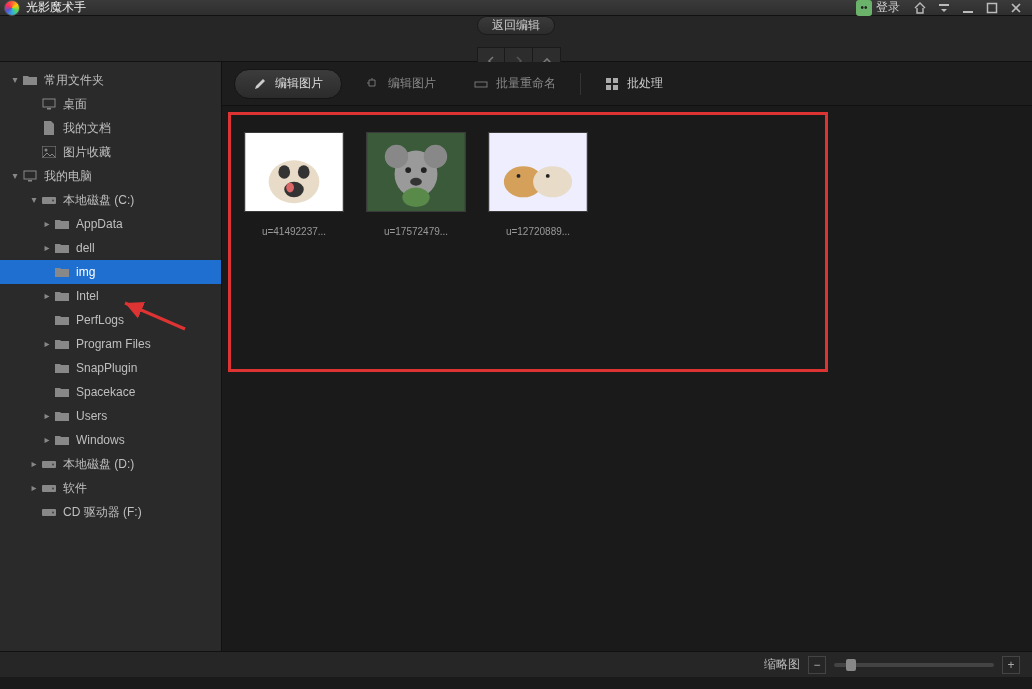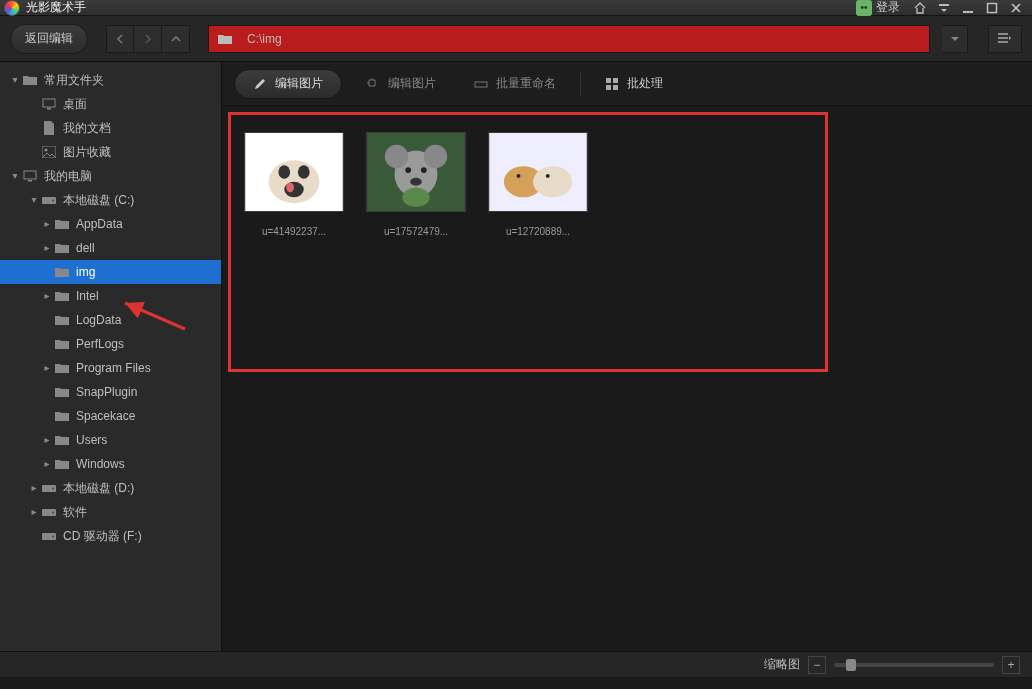--- a/index.html
+++ b/index.html
@@ -8,21 +8,21 @@
   
   .title-bar { height: 16px; background: linear-gradient(#3a3a3a,#2e2e2e); display: flex; align-items: center; padding: 0 4px; border-bottom: 1px solid #111; }
   .app-logo { width:16px; height:16px; border-radius:50%; background: conic-gradient(#ff5e3a,#ffcc00,#4cd964,#34aadc,#5856d6,#ff2d55,#ff5e3a); margin-right:6px; border:1px solid #555; }
   .app-title { font-size:12px; color:#eee; flex:0 0 auto; }
   .title-spacer { flex:1; }
   .title-btn { width:24px; height:20px; display:flex; align-items:center; justify-content:center; color:#bbb; cursor:pointer; }
   .login-btn { display:flex; align-items:center; gap:4px; padding:0 8px; color:#ccc; cursor:pointer; }
   .login-face { width:16px; height:16px; background:#6bb36b; border-radius:3px; display:flex; align-items:center; justify-content:center; font-size:10px; color:#222; }
 
   
-  .top-toolbar { height:46px; background:#262626; border-bottom:1px solid #111; display:flex; align-items:center; padding:0 10px; gap:12px; }
+  .top-toolbar { height:46px; background:#262626; border-bottom:1px solid #111; display:flex; align-items:center; padding:0 10px; gap:12px;flex-direction:column; }
   .back-btn { height:30px; padding:0 14px; border-radius:16px; background:linear-gradient(#3a3a3a,#2c2c2c); border:1px solid #1a1a1a; color:#ccc; display:flex; align-items:center; justify-content:center; cursor:pointer; font-size:12px; }
   .nav-group { display:flex; margin-left:6px; }
   .nav-btn { width:28px; height:28px; background:#2d2d2d; border:1px solid #1a1a1a; display:flex; align-items:center; justify-content:center; color:#666; cursor:pointer; }
   .nav-btn + .nav-btn { border-left:none; }
   .path-bar { flex:1; height:28px; background:#b91c1c; border:1px solid #1a1a1a; margin-left:6px; display:flex; align-items:center; padding:0 8px; gap:8px; color:#bbb; }
   .path-dropdown { width:26px; height:28px; background:#2d2d2d; border:1px solid #1a1a1a; border-left:none; display:flex; align-items:center; justify-content:center; color:#888; cursor:pointer; }
   .right-tool { width:34px; height:28px; background:#2d2d2d; border:1px solid #1a1a1a; margin-left:8px; display:flex; align-items:center; justify-content:center; color:#aaa; cursor:pointer; }
 
   
   .main { display:flex; height:calc(689px - 28px - 46px - 26px); }
@@ -255,31 +255,20 @@
           </li>
           <li>
             <div class="row ind2">
               <span class="twisty ">▸</span>
               <span class="ficon">
                 <svg width="14" height="12" viewBox="0 0 14 12">
                   <path d="M0 2 h5 l1 1 h8 v8 h-14 z" fill="#888"></path>
                 </svg>
               </span>
               <span>Intel</span>
-            </div>
-          </li>
-          <li>
-            <div class="row ind2">
-              <span class="twisty empty"></span>
-              <span class="ficon">
-                <svg width="14" height="12" viewBox="0 0 14 12">
-                  <path d="M0 2 h5 l1 1 h8 v8 h-14 z" fill="#888"></path>
-                </svg>
-              </span>
-              <span>LogData</span>
             </div>
           </li>
           <li>
             <div class="row ind2">
               <span class="twisty empty"></span>
               <span class="ficon">
                 <svg width="14" height="12" viewBox="0 0 14 12">
                   <path d="M0 2 h5 l1 1 h8 v8 h-14 z" fill="#888"></path>
                 </svg>
               </span>

